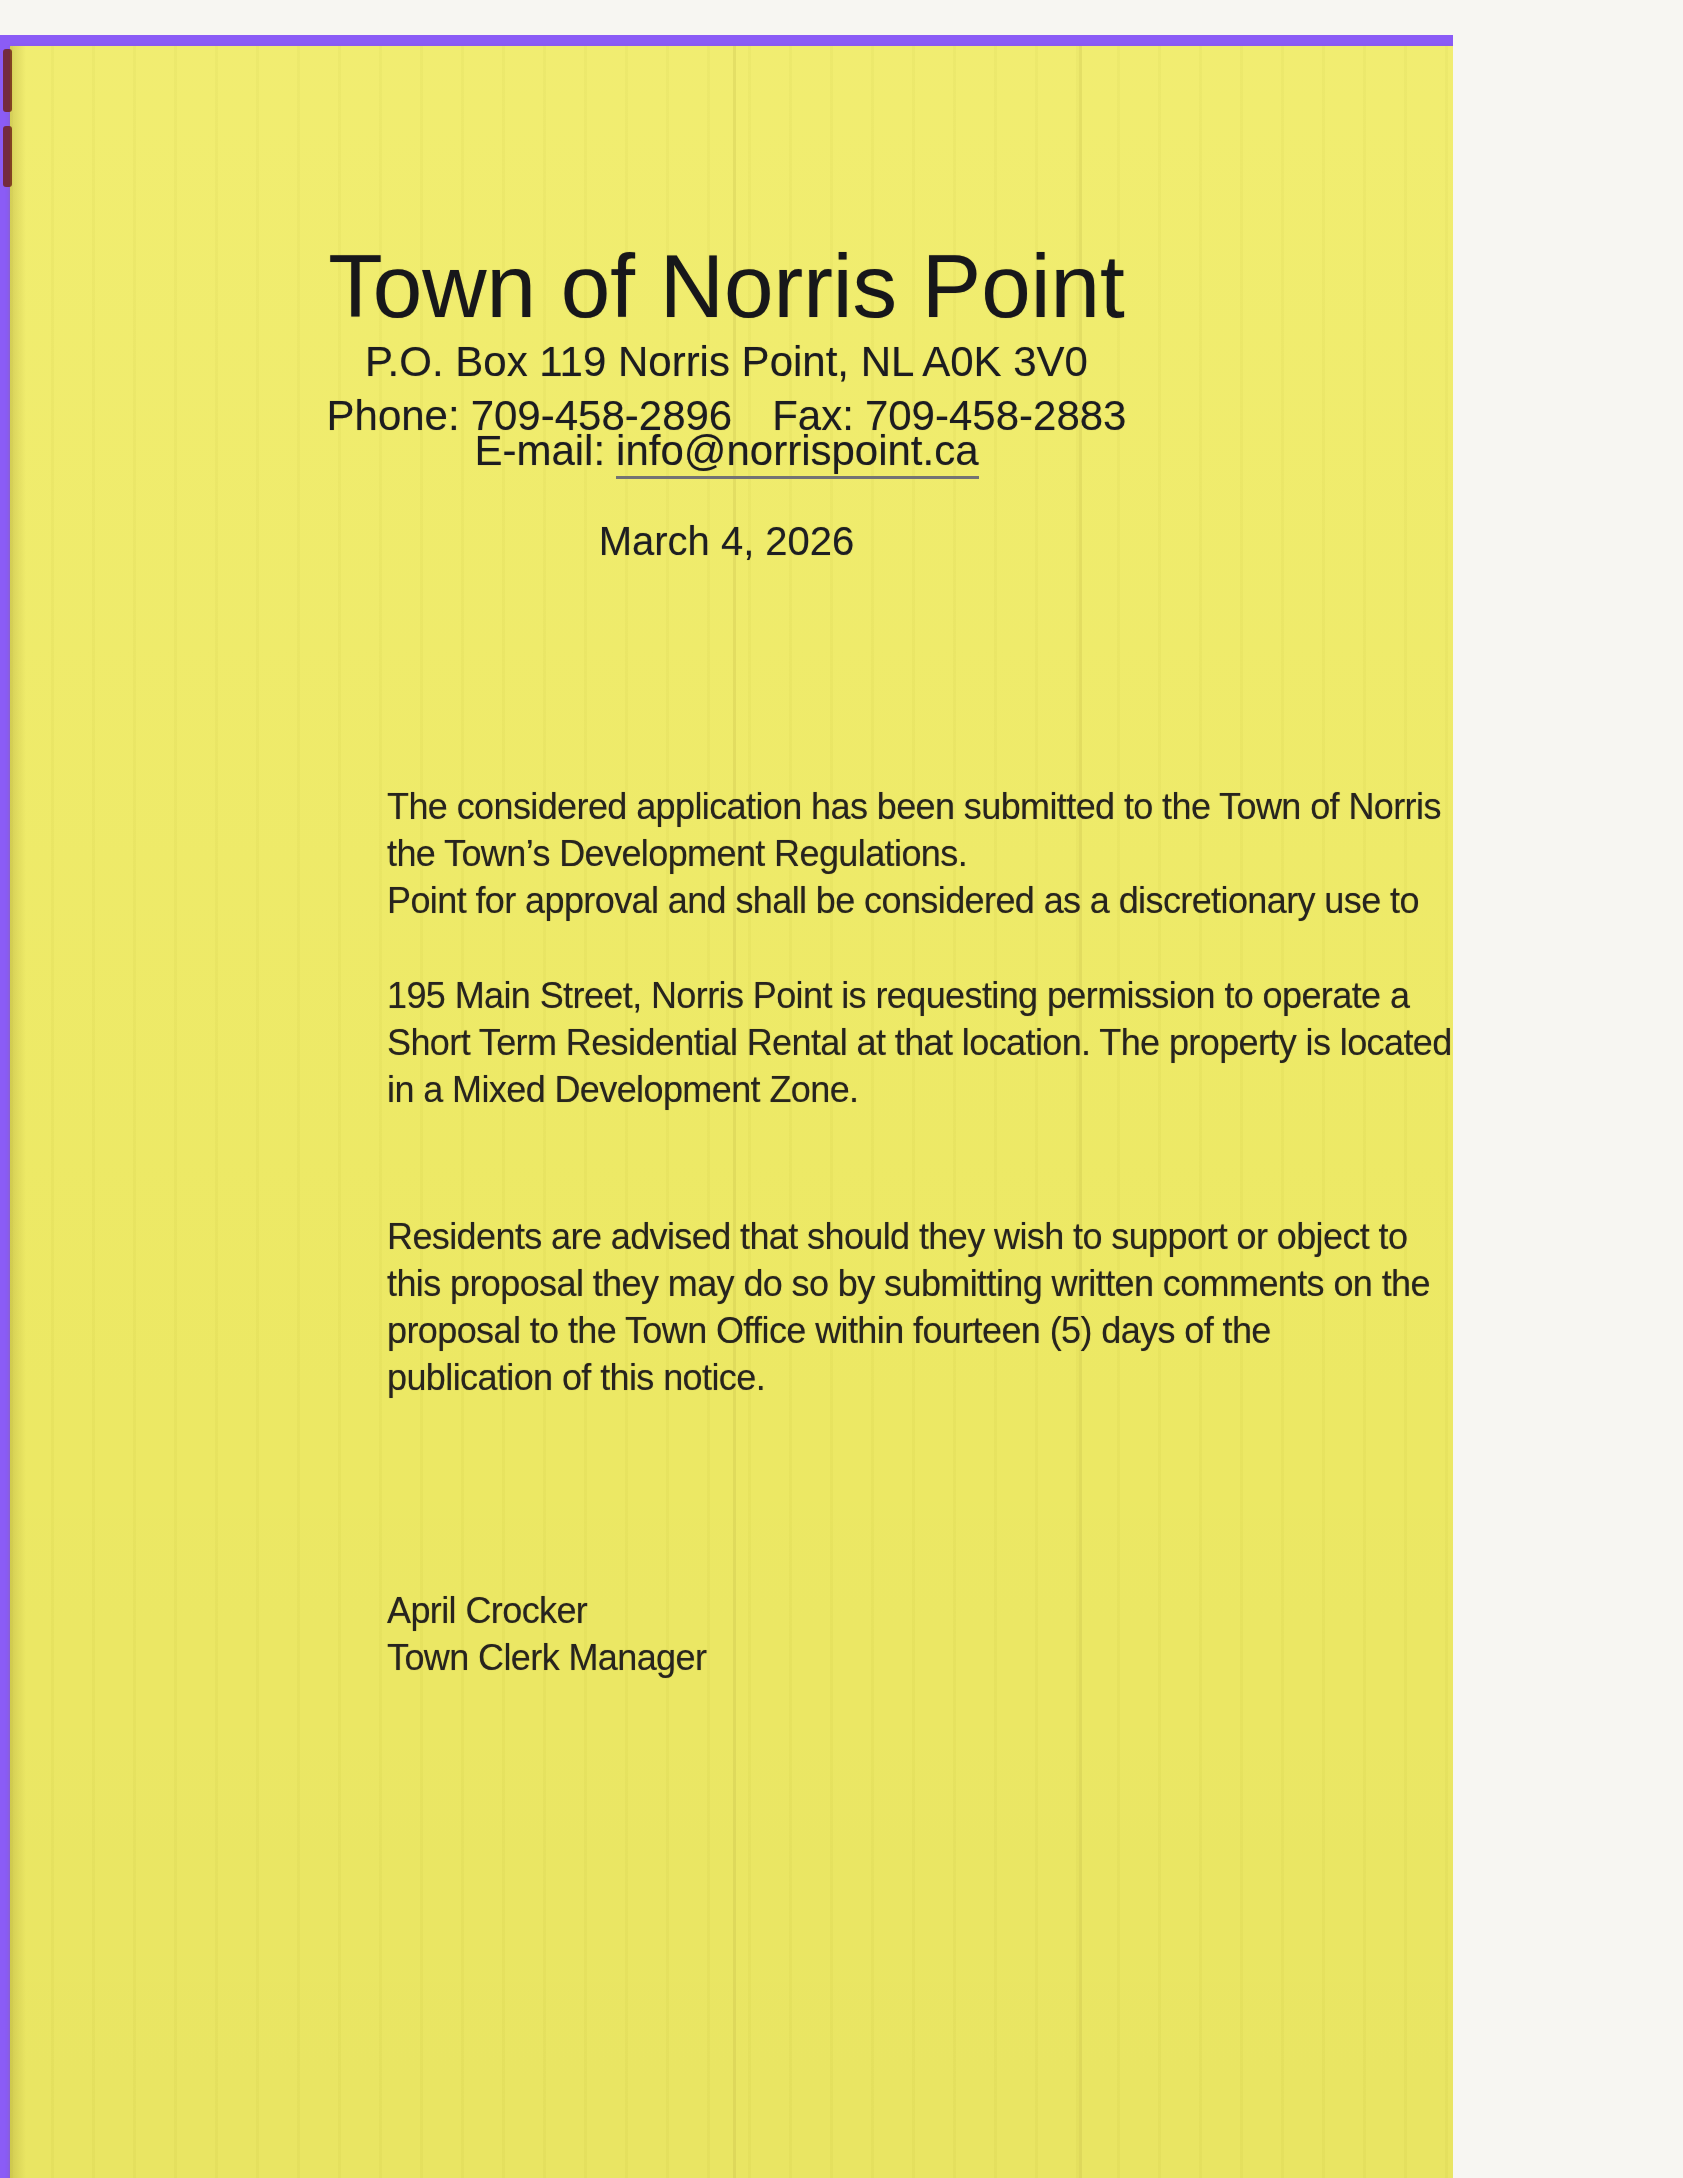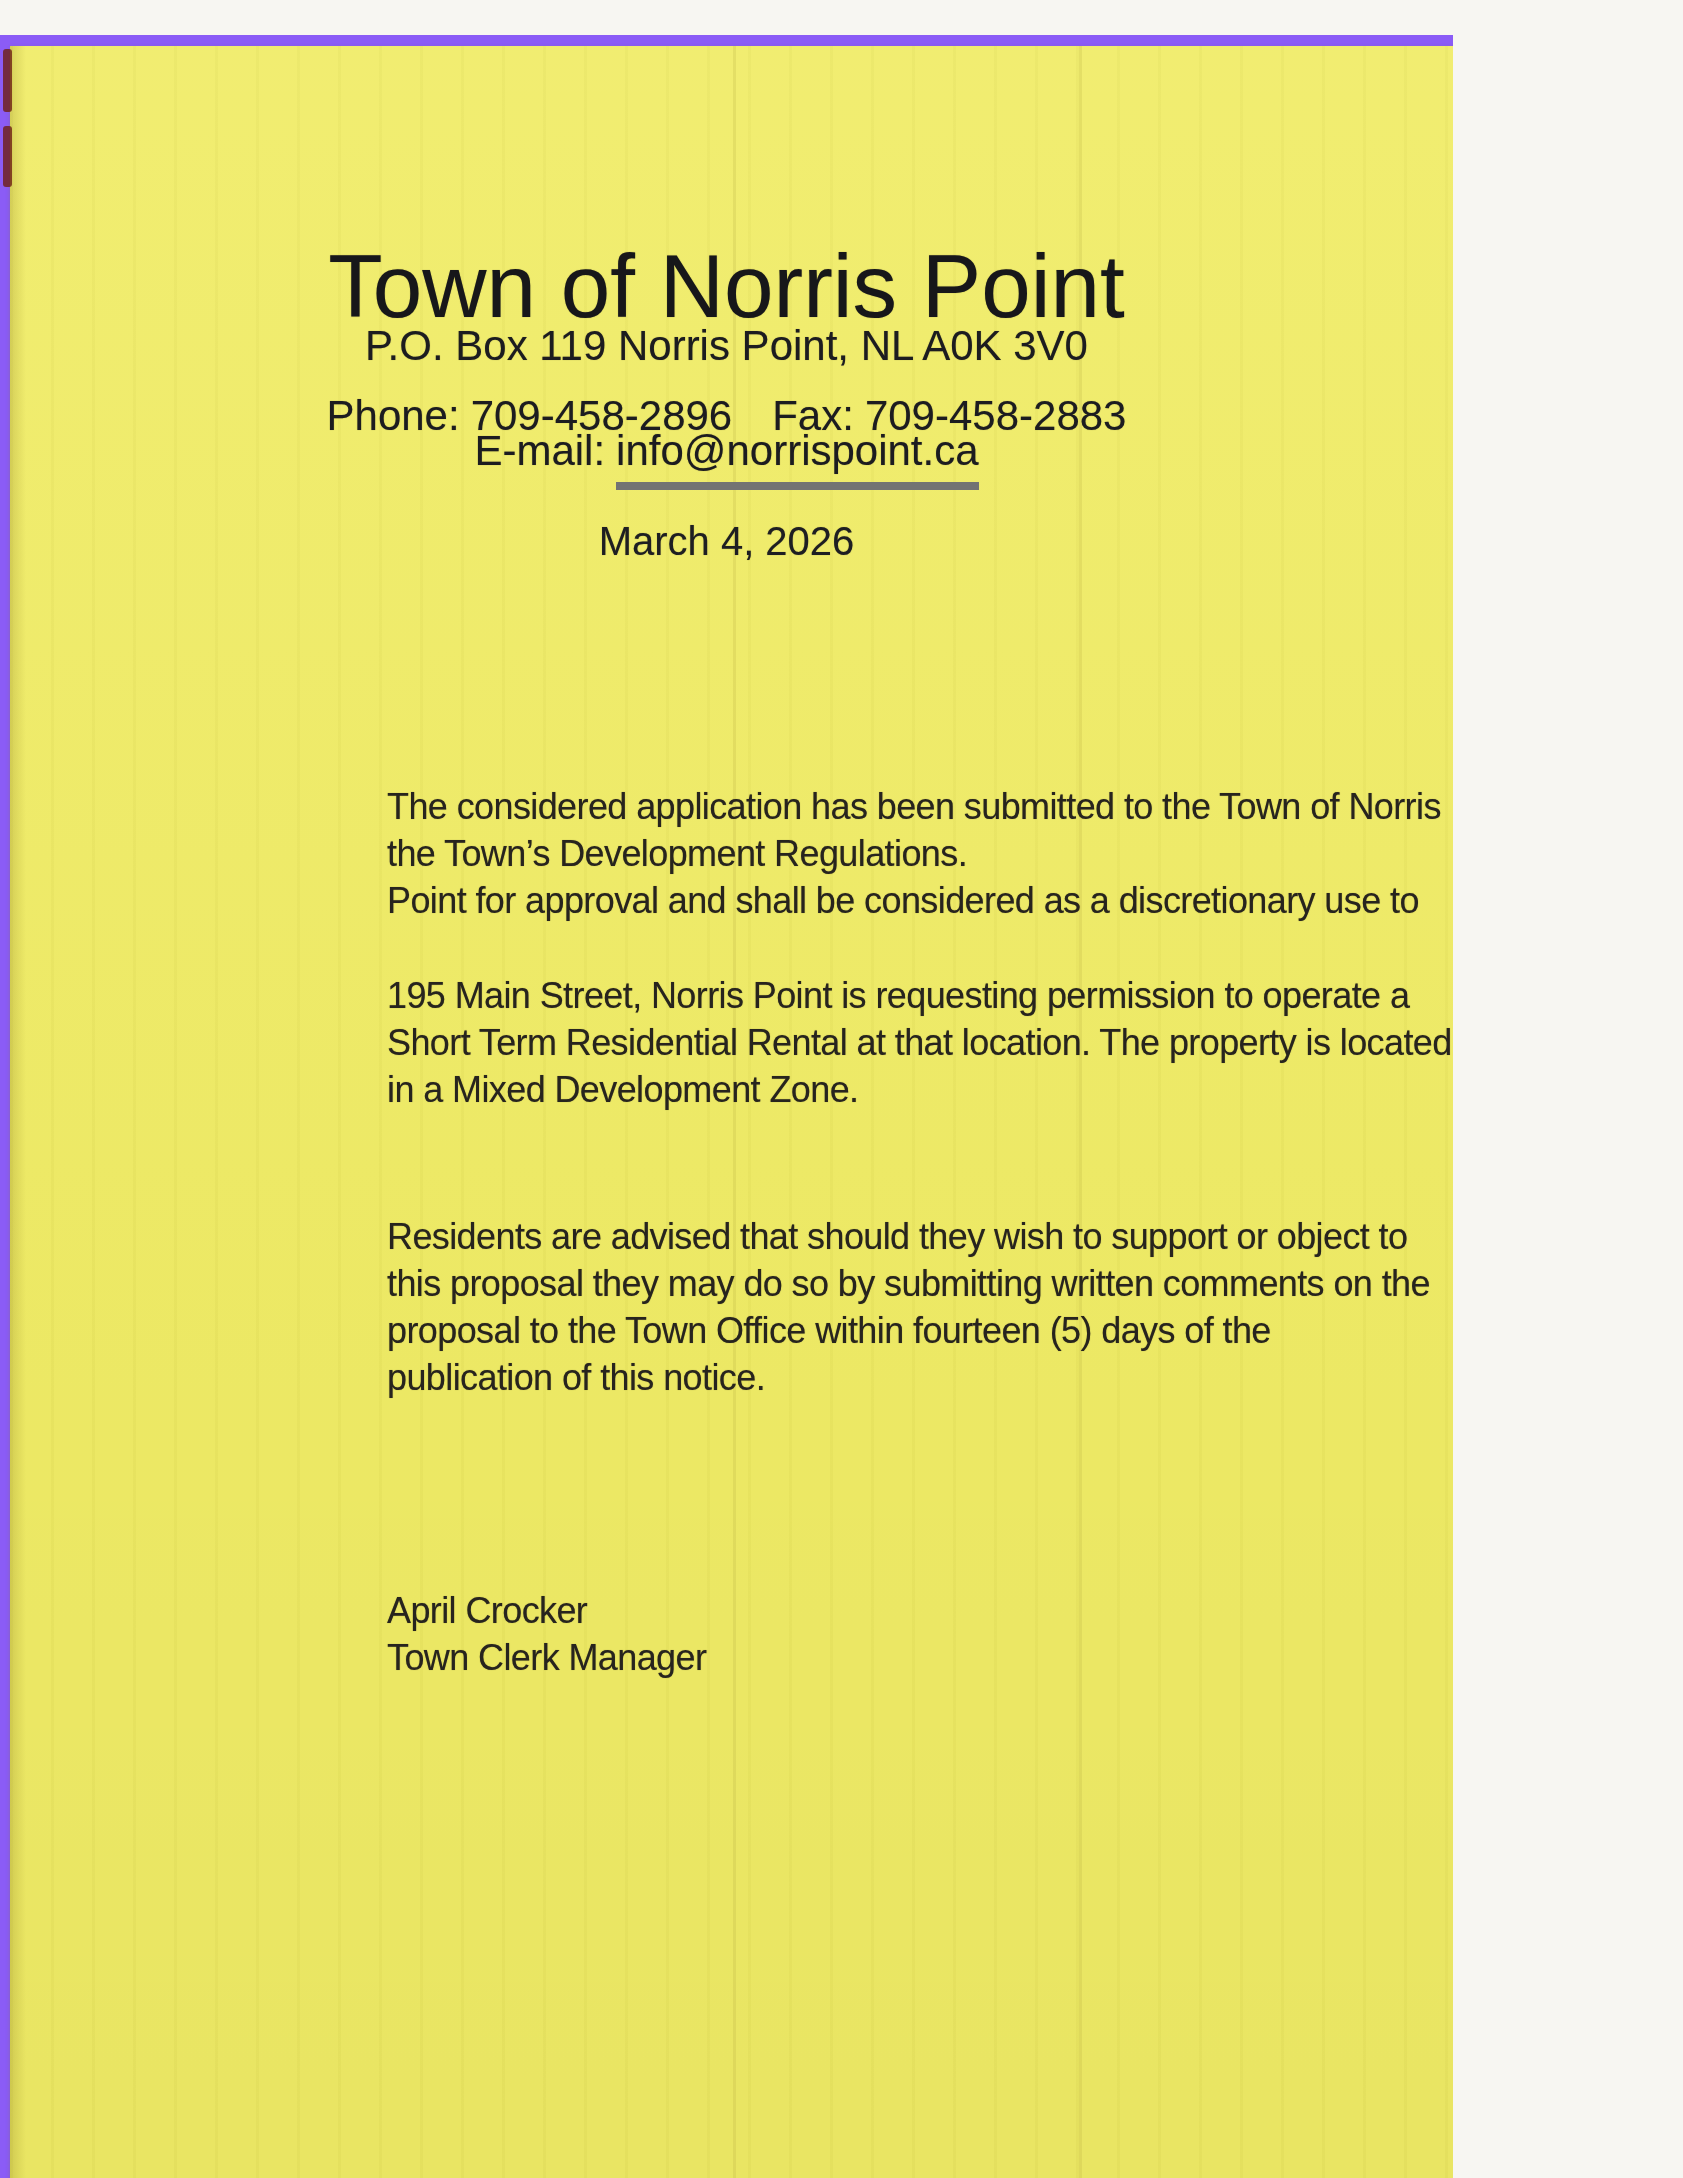--- a/index.html
+++ b/index.html
@@ -69,30 +69,30 @@
   .centered { left: 0; right: 0; text-align: center; white-space: normal; }
   
   .title {
     top: 204px;
     font-size: 89px;
     line-height: 95px;
     color: #17171a;
     letter-spacing: 0px;
   }
   .hline { font-size: 42px; line-height: 46px; color: #1c1c20; }
-  .addr   { top: 288px; }
+  .addr   { top: 304px; }
   .phones { top: 358px; }
   .emails { top: 393px; }
   .fax-label { margin-left: 40px; }
   .num { margin-left: 11px; }
   .email-addr {
     margin-left: 11px;
     display: inline-block;
-    border-bottom: 8px solid #737373;
-    padding-bottom: 10px;
+    border-bottom: 3px solid #737373;
+    padding-bottom: 4px;
     line-height: 1;
   }
   .dateline { top: 484px; font-size: 40px; line-height: 44px; color: #1e1e22; }
   
   .para {
     left: 387px;
     width: 1188px;
     font-size: 36px;
     line-height: 47px;
     letter-spacing: -0.6px;

